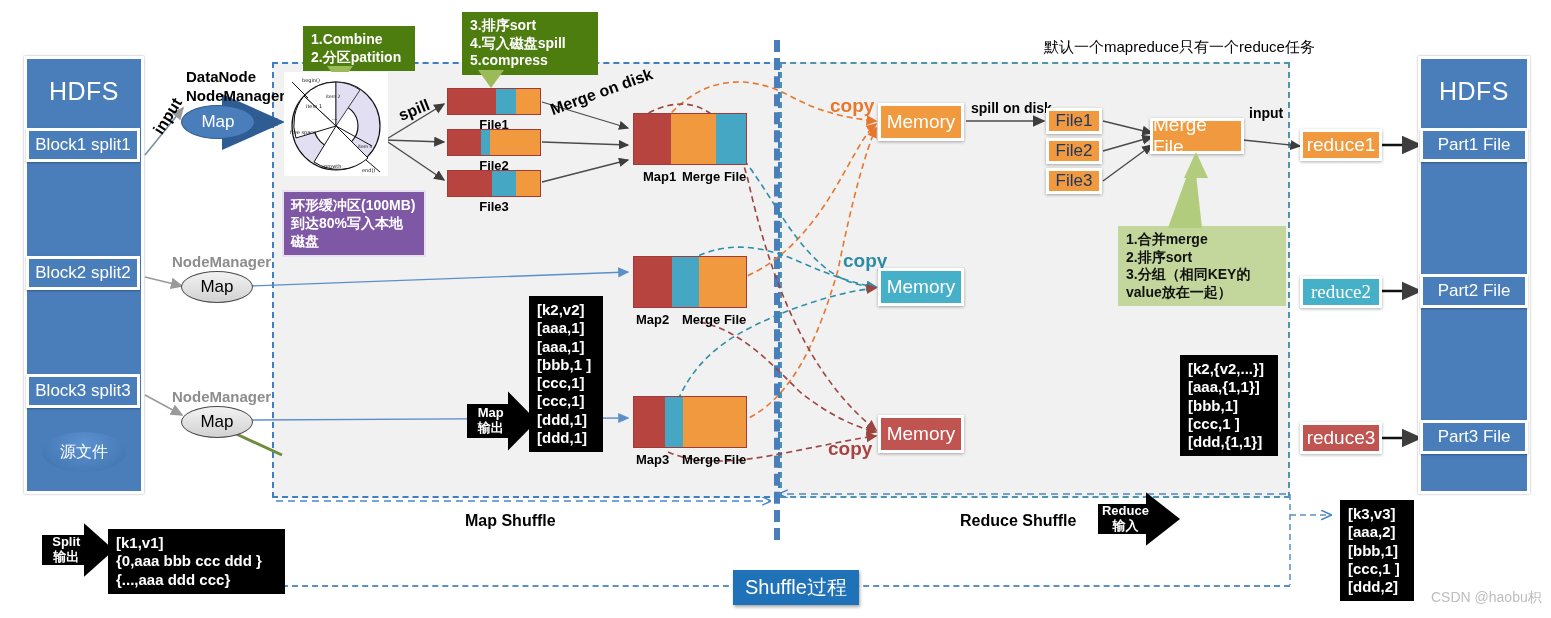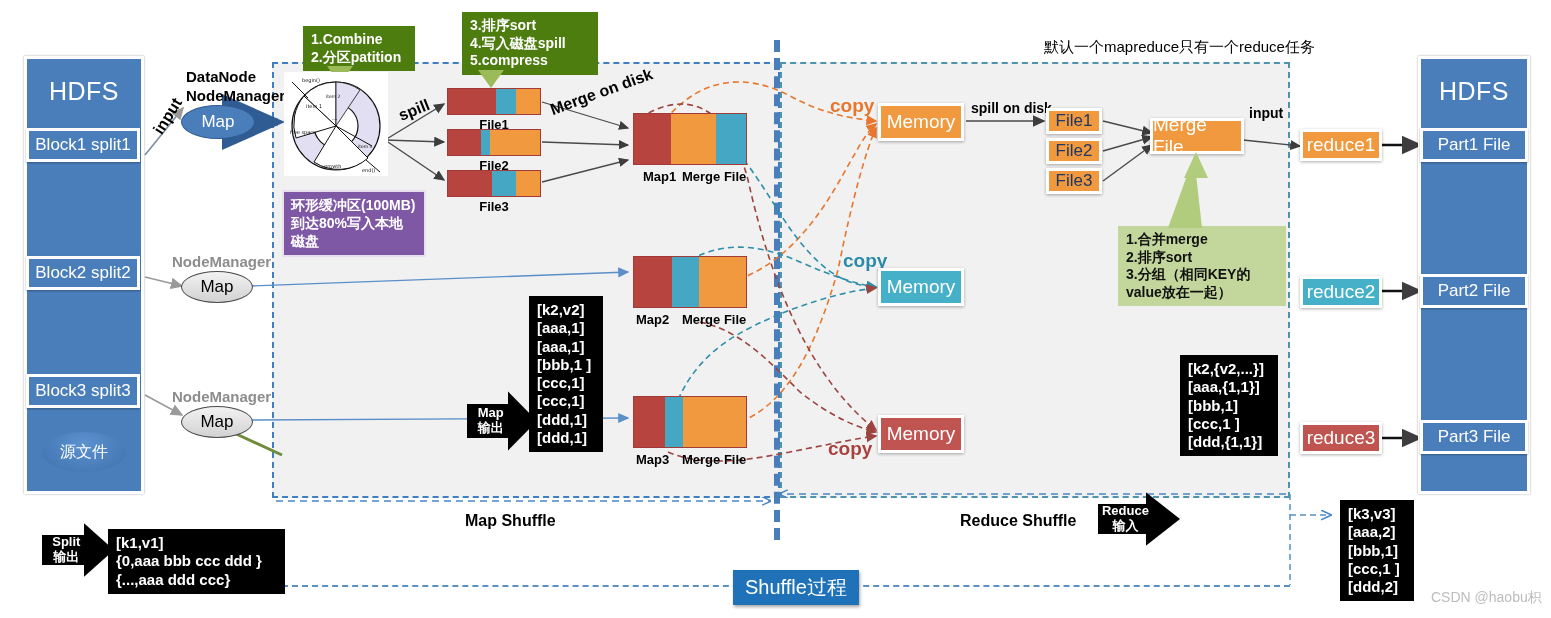--- a/index.html
+++ b/index.html
@@ -316,21 +316,21 @@
     <div>1.合并merge</div>
     <div>2.排序sort</div>
     <div>3.分组（相同KEY的</div>
     <div>value放在一起）</div>
   </div>
   <div class="abs" style="left:1168px;top:156px;width:0;height:0;border-left:26px solid transparent;border-right:8px solid transparent;border-bottom:72px solid #b1cc7c;"></div>
 
   <div class="abs cn-top" style="left:1044px;top:38px;">默认一个mapreduce只有一个reduce任务</div>
 
   <div class="abs chip orange" style="left:1300px;top:129px;width:82px;height:32px;">reduce1</div>
-  <div class="abs chip teal" style="left:1300px;top:276px;width:82px;height:32px;">reduce2</div>
+  <div class="abs chip teal" style="left:1300px;top:276px;width:82px;height:32px;font-family:Liberation Serif, serif;">reduce2</div>
   <div class="abs chip red" style="left:1300px;top:422px;width:82px;height:32px;">reduce3</div>
 
   <div class="abs hdfs-col" style="left:1418px;top:56px;width:112px;height:438px;">
     <div class="hdfs-title" style="margin-top:18px;">HDFS</div>
   </div>
   <div class="abs blk" style="left:1420px;top:128px;width:108px;height:34px;">Part1 File</div>
   <div class="abs blk" style="left:1420px;top:274px;width:108px;height:34px;">Part2 File</div>
   <div class="abs blk" style="left:1420px;top:420px;width:108px;height:34px;">Part3 File</div>
 
   <div class="abs fatarrow" style="left:42px;top:523px;width:72px;height:54px;">

